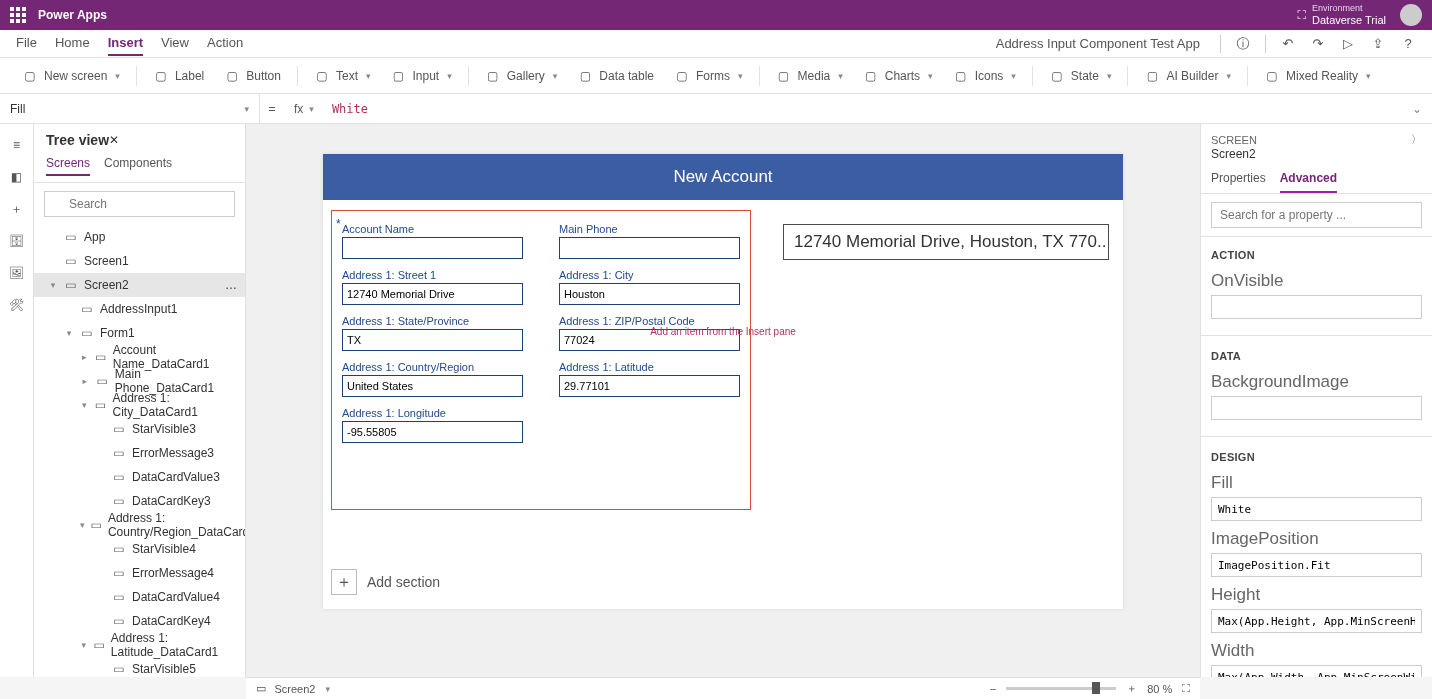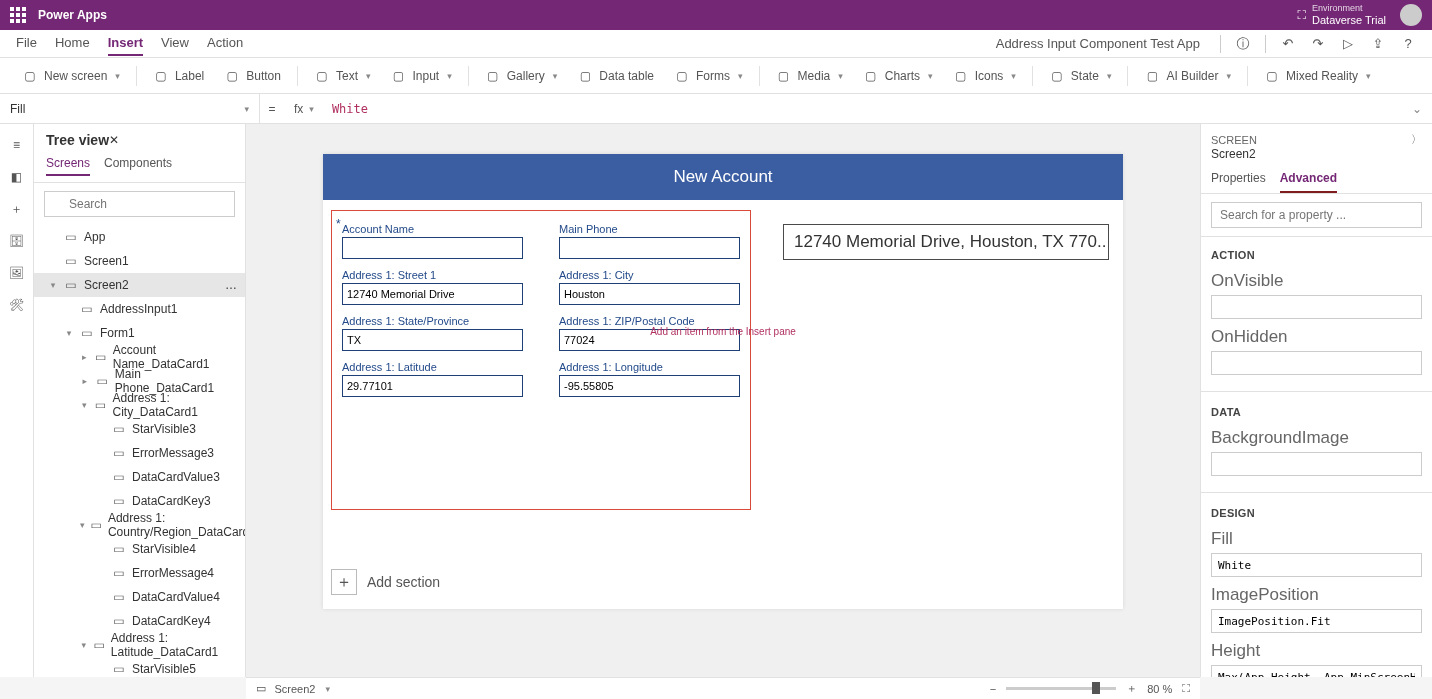--- a/index.html
+++ b/index.html
@@ -72,21 +72,21 @@
 .hint { position:absolute; left:50%; top:172px; transform:translateX(-50%); font-size:10px; color:#b03060; }
 .addressout { position:absolute; left:460px; top:70px; right:14px; height:36px; border:1px solid #4a4a4a; display:flex; align-items:center; padding:0 10px; font-size:17px; white-space:nowrap; overflow:hidden; }
 .addsection { position:absolute; left:8px; bottom:14px; display:flex; align-items:center; gap:10px; color:#555; font-size:14px; }
 .addsection .plus { width:26px; height:26px; border:1px solid #bbb; display:flex; align-items:center; justify-content:center; font-size:16px; }
 
 .proppanel { width:232px; background:#fff; border-left:1px solid #e1e1e1; display:flex; flex-direction:column; overflow:auto; }
 .proppanel .toprow { display:flex; align-items:center; justify-content:space-between; padding:8px 10px 0; font-size:11px; color:#666; }
 .proppanel .scr { padding:0 10px 4px; font-size:12px; }
 .proppanel .ptabs { display:flex; gap:14px; padding:0 10px; border-bottom:1px solid #e1e1e1; }
 .proppanel .ptabs span { font-size:12px; color:#555; padding:6px 0; cursor:pointer; }
-.proppanel .ptabs span.active { color:#742774; border-bottom:2px solid #7f1d1d; font-weight:600; }
+.proppanel .ptabs span.active { color:#742774; border-bottom:2px solid #a21caf; font-weight:600; }
 .proppanel .psearch { padding:8px 10px; border-bottom:1px solid #e1e1e1; }
 .proppanel .psearch input { width:100%; height:26px; border:1px solid #ccc; padding:0 8px; font-size:12px; }
 .proppanel .section { padding:6px 10px; }
 .proppanel .sectitle { font-size:11px; font-weight:600; color:#444; padding:6px 0; letter-spacing:.3px; }
 .proppanel .proprow { margin:4px 0 8px; }
 .proppanel .proprow label { font-size:17px; color:#666; display:block; margin-bottom:4px; }
 .proppanel .proprow input { width:100%; height:24px; border:1px solid #ccc; padding:0 6px; font-size:11px; font-family:Consolas,monospace; }
 .proppanel hr { border:none; border-top:1px solid #e1e1e1; margin:2px 0; }
 
 
@@ -362,20 +362,21 @@
     <div class="canvas">
       <div class="formhdr">New Account</div>
       <div class="formarea">
         <div class="formgrid" id="formgrid">
             <div class="field" style="position: relative;"><span class="req">*</span><label>Account Name</label><input style=""></div>
             <div class="field" style="position: relative;"><label>Main Phone</label><input style=""></div>
             <div class="field" style="position: relative;"><label>Address 1: Street 1</label><input value="12740 Memorial Drive" style=""></div>
             <div class="field" style="position: relative;"><label>Address 1: City</label><input value="Houston" style=""></div>
             <div class="field" style="position: relative;"><label>Address 1: State/Province</label><input value="TX" style=""></div>
             <div class="field" style="position: relative;"><label>Address 1: ZIP/Postal Code</label><input value="77024" style=""></div>
+            <div class="field" style="position: relative;"><label>Address 1: Country/Region</label><input value="United States" style=""></div>
             <div class="field" style="position: relative;"><label>Address 1: Latitude</label><input value="29.77101" style=""></div>
             <div class="field" style="position: relative;"><label>Address 1: Longitude</label><input value="-95.55805" style=""></div>
           </div>
       </div>
       <div class="hint">Add an item from the Insert pane</div>
       <div class="addressout">12740 Memorial Drive, Houston, TX 770...</div>
       <div class="addsection">
         <div class="plus">＋</div>
         <span>Add section</span>
       </div>
@@ -390,21 +391,20 @@
     <div class="scr">Screen2</div>
     <div class="ptabs" id="ptabs">
         <span>Properties</span>
         <span class="active">Advanced</span>
       </div>
     <div class="psearch"><input placeholder="Search for a property ..." style=""></div>
     <div id="propsections">
         <div class="section">
           <div class="sectitle">ACTION</div>
           <div class="proprow"><label>OnVisible</label><input style=""></div>
-          <div class="proprow"><label>OnHidden</label><input style=""></div>
         </div>
         <hr>
         <div class="section">
           <div class="sectitle">DATA</div>
           <div class="proprow"><label>BackgroundImage</label><input style=""></div>
         </div>
         <hr>
         <div class="section">
           <div class="sectitle">DESIGN</div>
           <div class="proprow"><label>Fill</label><input value="White" style=""></div>

